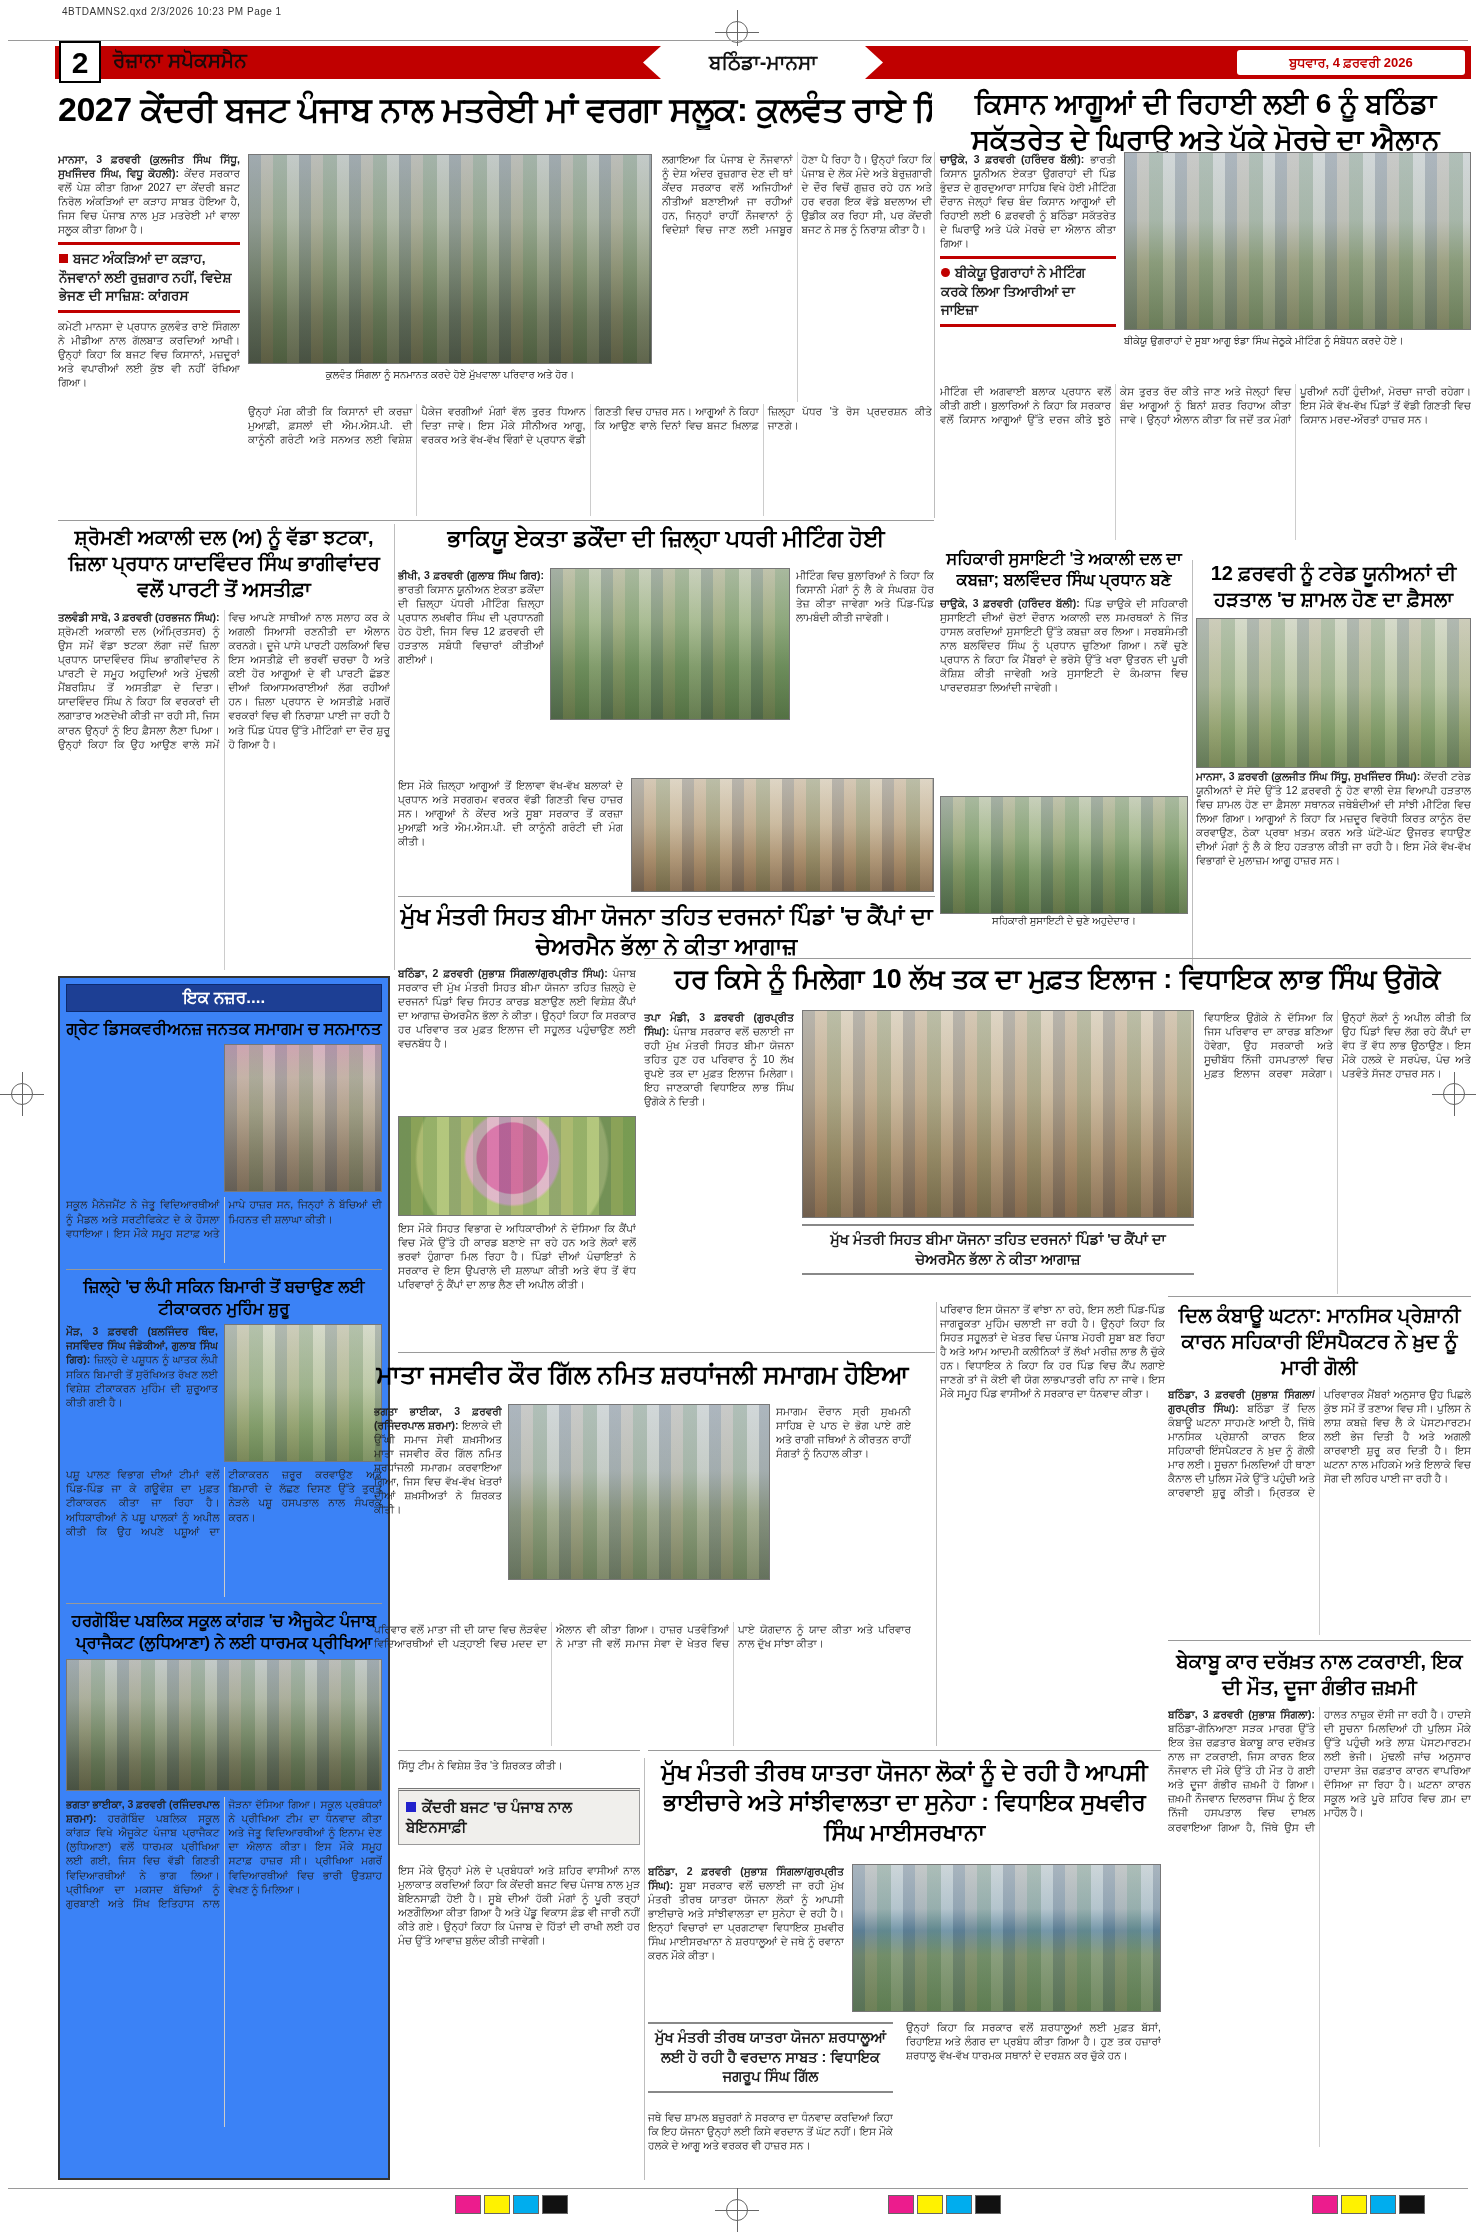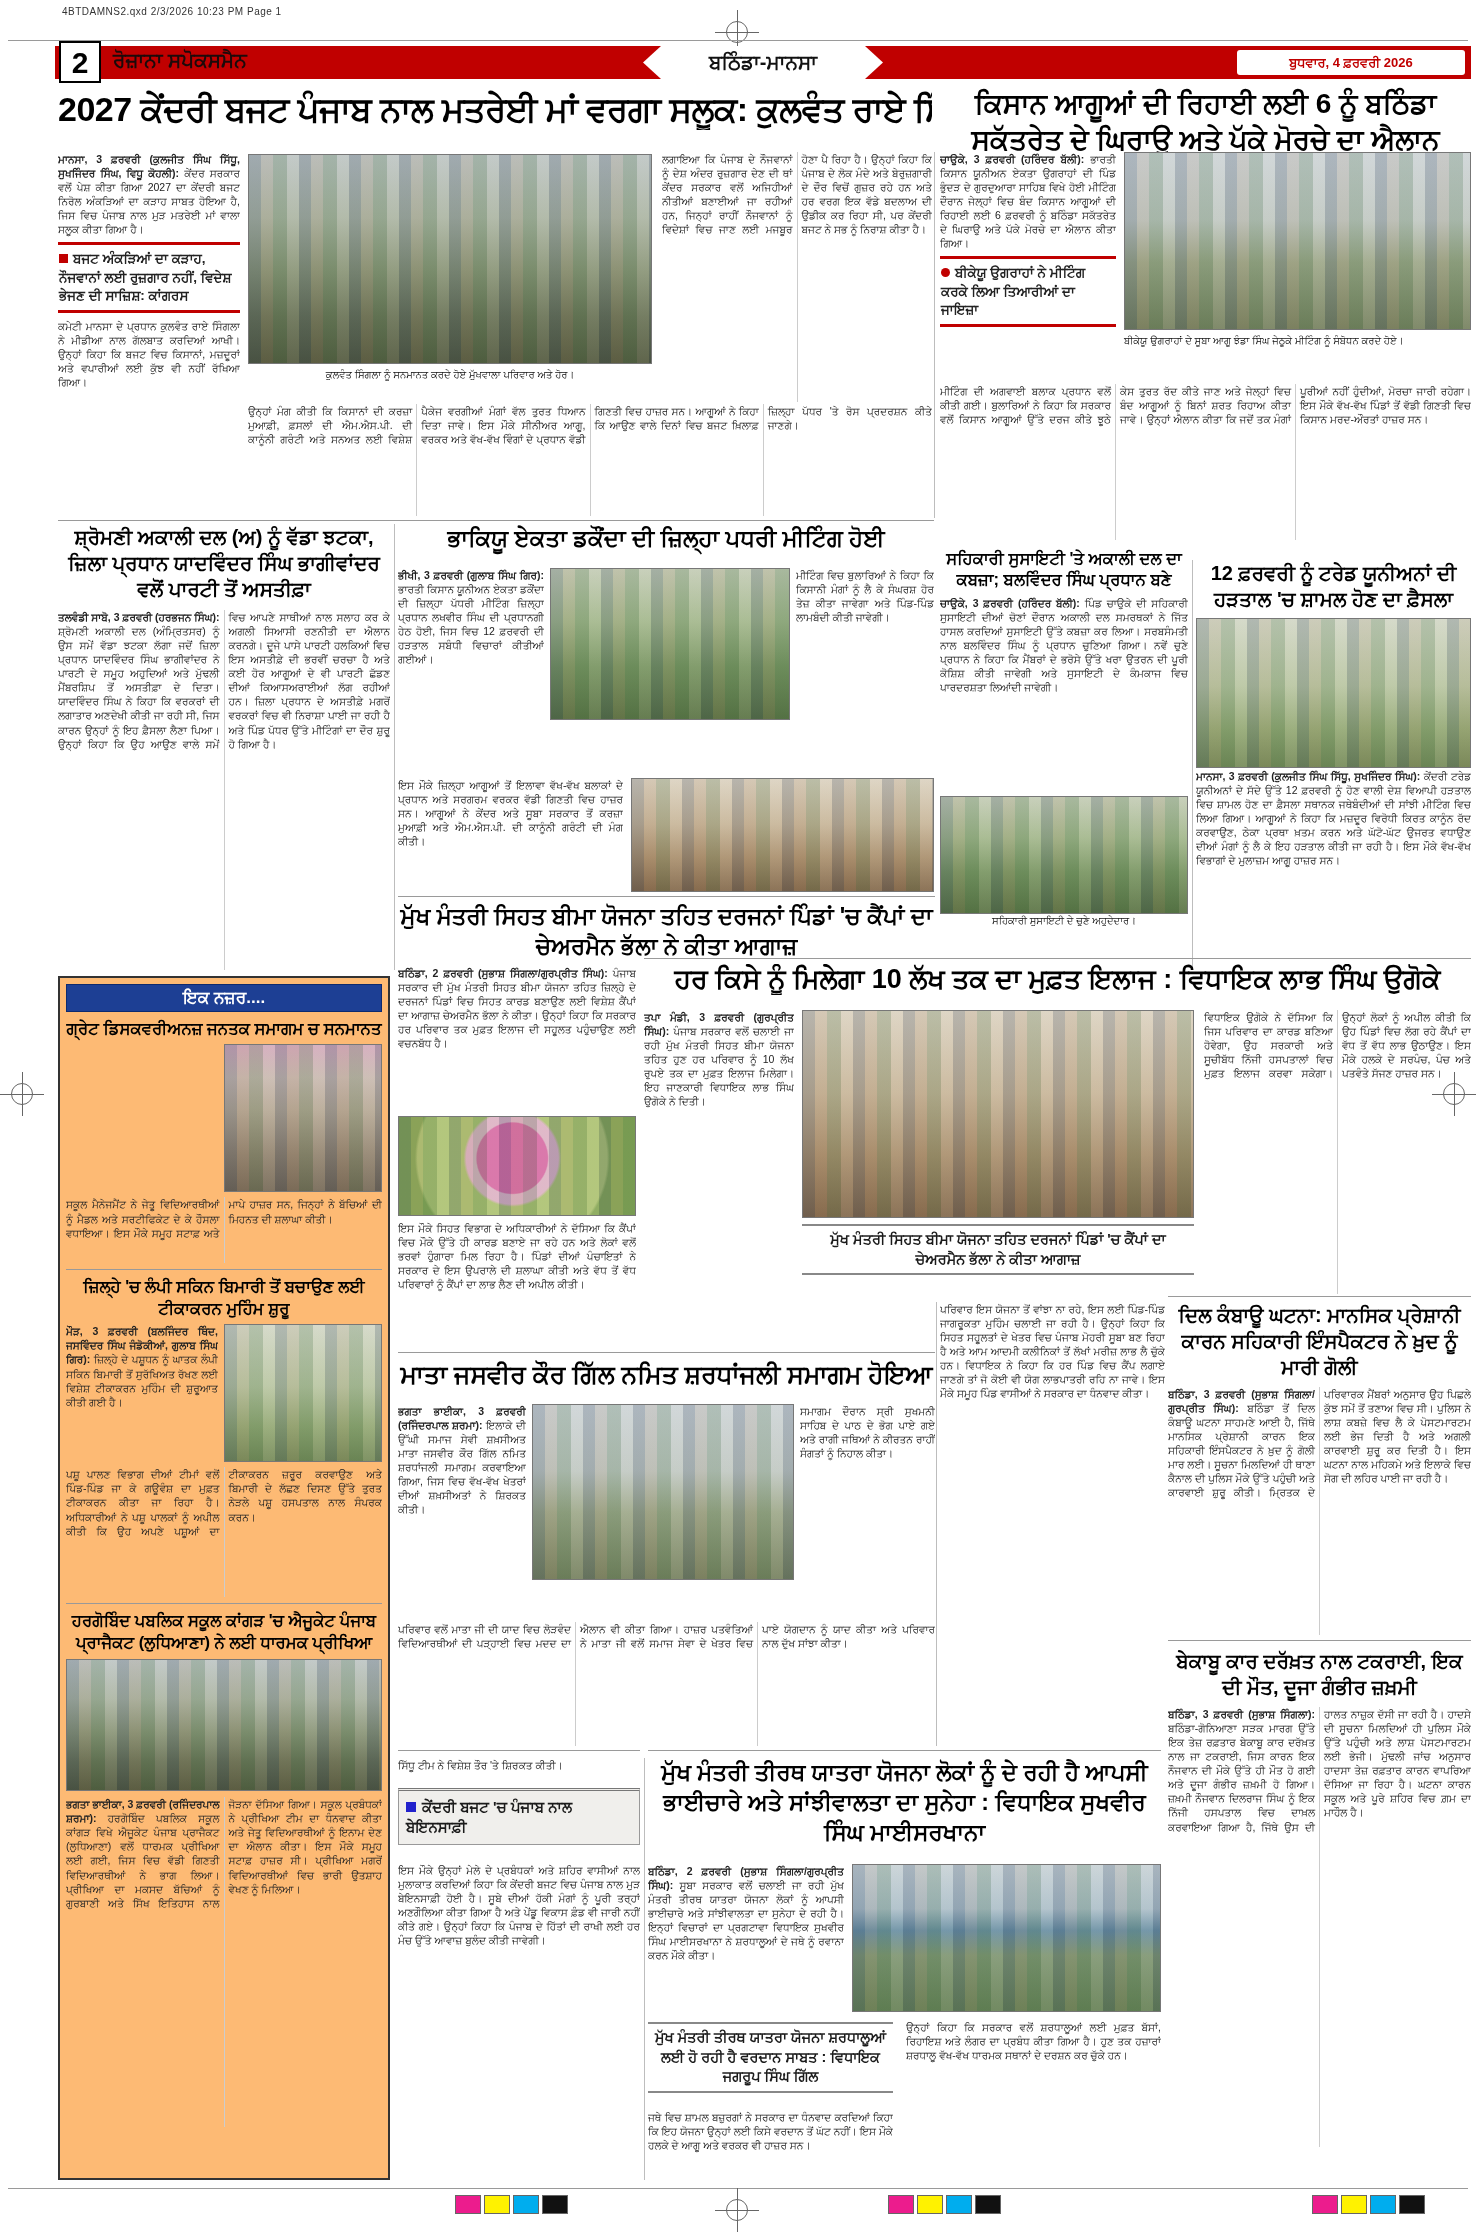--- a/index.html
+++ b/index.html
@@ -44,21 +44,21 @@
   .bul-dot{display:inline-block;width:9px;height:9px;background:#c00000;border-radius:50%;margin-right:5px}
   .kick{font-weight:bold;font-size:14.5px;line-height:1.35;text-align:center;
         border-top:2px solid #888;border-bottom:2px solid #888;padding:4px 2px}
   .boxhead{background:#f0efec;border:1px solid #999;border-top:3px double #777;padding:6px 7px;
            font-size:15px;font-weight:bold;line-height:1.35}
   .bul-blue{display:inline-block;width:10px;height:10px;background:#2222cc;margin-right:6px}
   
   .cap{font-size:10px;font-weight:normal;color:#111;line-height:1.3}
   .capc{text-align:center}
   
-  .rail{border:2px solid #333;box-sizing:border-box;padding:6px;background:#fdba74}
+  .rail{border:2px solid #333;box-sizing:border-box;padding:6px;background:#3b82f6}
   .banner{background:#1d3f94;color:#fff;font-weight:bold;font-size:17px;text-align:center;
           padding:3px 0;border:1px solid #0d2a6e}
   .divr{height:1px;background:#999;margin:6px 0}
   
   .ph{border:1px solid #777;box-sizing:border-box;position:relative;overflow:hidden}
   .ph::after{content:"";position:absolute;inset:0;
      background:repeating-linear-gradient(90deg,rgba(35,45,60,.26) 0 12px,rgba(120,90,60,.20) 12px 24px,
      rgba(60,90,50,.28) 24px 38px,rgba(150,140,120,.16) 38px 50px)}
   .ph-crowd{background:linear-gradient(180deg,#ccd6d8 0%,#b8c4b4 30%,#93a184 55%,#6e7a5e 78%,#555e44 100%)}
   .ph-sky{background:linear-gradient(180deg,#dde6ec 0%,#cfd9d6 38%,#a8b597 62%,#7c8a68 100%)}
@@ -210,21 +210,21 @@
     <div class="divr"></div>
     <div class="hl hl-xs">ਹਰਗੋਬਿੰਦ ਪਬਲਿਕ ਸਕੂਲ ਕਾਂਗੜ 'ਚ ਐਜੂਕੇਟ ਪੰਜਾਬ ਪ੍ਰਾਜੈਕਟ (ਲੁਧਿਆਣਾ) ਨੇ ਲਈ ਧਾਰਮਕ ਪ੍ਰੀਖਿਆ</div>
     <div class="ph ph-crowd" style="width:100%;height:132px;margin-top:6px"></div>
     <div class="bt cols2" style="height:330px;margin-top:6px">
       <span class="dl">ਭਗਤਾ ਭਾਈਕਾ, 3 ਫ਼ਰਵਰੀ (ਰਜਿੰਦਰਪਾਲ ਸ਼ਰਮਾ):</span>
       <span>ਹਰਗੋਬਿੰਦ ਪਬਲਿਕ ਸਕੂਲ ਕਾਂਗੜ ਵਿਖੇ ਐਜੂਕੇਟ ਪੰਜਾਬ ਪ੍ਰਾਜੈਕਟ (ਲੁਧਿਆਣਾ) ਵਲੋਂ ਧਾਰਮਕ ਪ੍ਰੀਖਿਆ ਲਈ ਗਈ, ਜਿਸ ਵਿਚ ਵੱਡੀ ਗਿਣਤੀ ਵਿਦਿਆਰਥੀਆਂ ਨੇ ਭਾਗ ਲਿਆ। ਪ੍ਰੀਖਿਆ ਦਾ ਮਕਸਦ ਬੱਚਿਆਂ ਨੂੰ ਗੁਰਬਾਣੀ ਅਤੇ ਸਿੱਖ ਇਤਿਹਾਸ ਨਾਲ ਜੋੜਨਾ ਦੱਸਿਆ ਗਿਆ। ਸਕੂਲ ਪ੍ਰਬੰਧਕਾਂ ਨੇ ਪ੍ਰੀਖਿਆ ਟੀਮ ਦਾ ਧੰਨਵਾਦ ਕੀਤਾ ਅਤੇ ਜੇਤੂ ਵਿਦਿਆਰਥੀਆਂ ਨੂੰ ਇਨਾਮ ਦੇਣ ਦਾ ਐਲਾਨ ਕੀਤਾ। ਇਸ ਮੌਕੇ ਸਮੂਹ ਸਟਾਫ਼ ਹਾਜ਼ਰ ਸੀ। ਪ੍ਰੀਖਿਆ ਮਗਰੋਂ ਵਿਦਿਆਰਥੀਆਂ ਵਿਚ ਭਾਰੀ ਉਤਸ਼ਾਹ ਵੇਖਣ ਨੂੰ ਮਿਲਿਆ।</span>
     </div>
   </div>
 
   <div class="abs hline" style="left:398px;top:1352px;width:537px"></div>
-  <div class="abs" style="left:398px;top:1360px;width:537px;height:388px">
+  <div class="abs" style="left:374px;top:1360px;width:537px;height:388px">
     <div class="hl" style="font-size:25px;white-space:nowrap;overflow:hidden">ਮਾਤਾ ਜਸਵੀਰ ਕੌਰ ਗਿੱਲ ਨਮਿਤ ਸ਼ਰਧਾਂਜਲੀ ਸਮਾਗਮ ਹੋਇਆ</div>
     <div class="bt" style="position:absolute;left:0;top:44px;width:128px;height:212px">
       <span class="dl">ਭਗਤਾ ਭਾਈਕਾ, 3 ਫ਼ਰਵਰੀ (ਰਜਿੰਦਰਪਾਲ ਸ਼ਰਮਾ):</span>
       <span>ਇਲਾਕੇ ਦੀ ਉੱਘੀ ਸਮਾਜ ਸੇਵੀ ਸ਼ਖ਼ਸੀਅਤ ਮਾਤਾ ਜਸਵੀਰ ਕੌਰ ਗਿੱਲ ਨਮਿਤ ਸ਼ਰਧਾਂਜਲੀ ਸਮਾਗਮ ਕਰਵਾਇਆ ਗਿਆ, ਜਿਸ ਵਿਚ ਵੱਖ-ਵੱਖ ਖੇਤਰਾਂ ਦੀਆਂ ਸ਼ਖ਼ਸੀਅਤਾਂ ਨੇ ਸ਼ਿਰਕਤ ਕੀਤੀ।</span>
     </div>
     <div class="ph ph-sky" style="position:absolute;left:134px;top:44px;width:262px;height:176px"></div>
     <div class="bt" style="position:absolute;left:402px;top:44px;width:135px;height:212px">ਸਮਾਗਮ ਦੌਰਾਨ ਸ੍ਰੀ ਸੁਖਮਨੀ ਸਾਹਿਬ ਦੇ ਪਾਠ ਦੇ ਭੋਗ ਪਾਏ ਗਏ ਅਤੇ ਰਾਗੀ ਜਥਿਆਂ ਨੇ ਕੀਰਤਨ ਰਾਹੀਂ ਸੰਗਤਾਂ ਨੂੰ ਨਿਹਾਲ ਕੀਤਾ।</div>
     <div class="bt cols3" style="position:absolute;left:0;top:262px;width:537px;height:124px">ਪਰਿਵਾਰ ਵਲੋਂ ਮਾਤਾ ਜੀ ਦੀ ਯਾਦ ਵਿਚ ਲੋੜਵੰਦ ਵਿਦਿਆਰਥੀਆਂ ਦੀ ਪੜ੍ਹਾਈ ਵਿਚ ਮਦਦ ਦਾ ਐਲਾਨ ਵੀ ਕੀਤਾ ਗਿਆ। ਹਾਜ਼ਰ ਪਤਵੰਤਿਆਂ ਨੇ ਮਾਤਾ ਜੀ ਵਲੋਂ ਸਮਾਜ ਸੇਵਾ ਦੇ ਖੇਤਰ ਵਿਚ ਪਾਏ ਯੋਗਦਾਨ ਨੂੰ ਯਾਦ ਕੀਤਾ ਅਤੇ ਪਰਿਵਾਰ ਨਾਲ ਦੁੱਖ ਸਾਂਝਾ ਕੀਤਾ।</div>
   </div>
 

